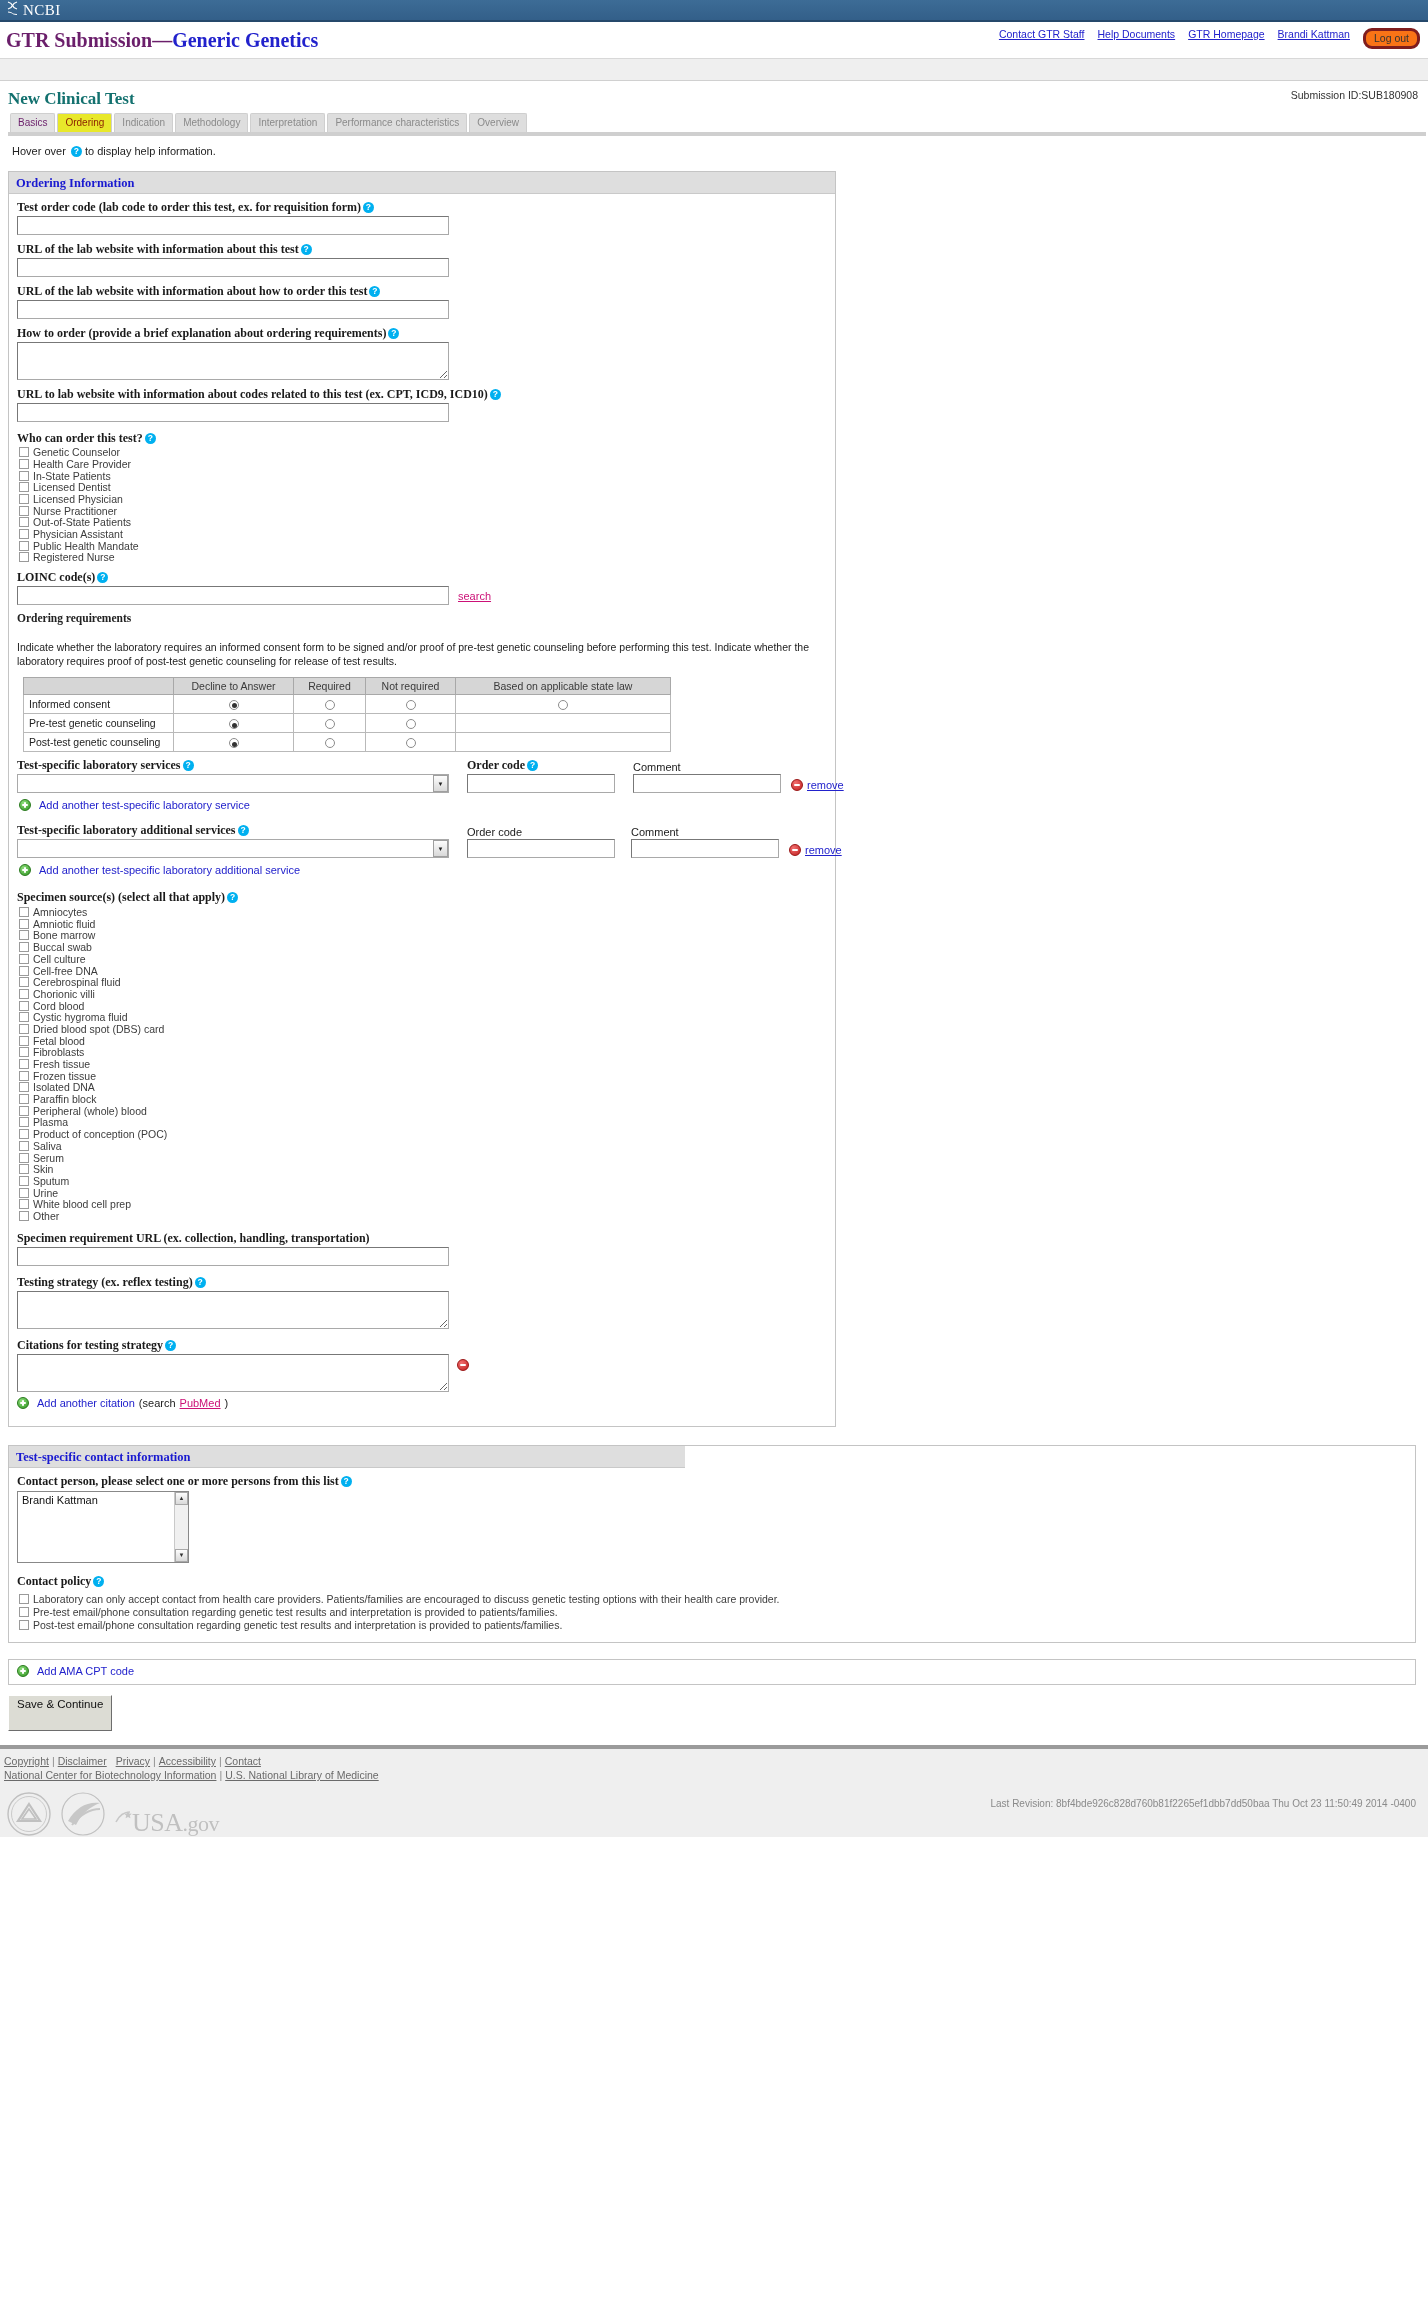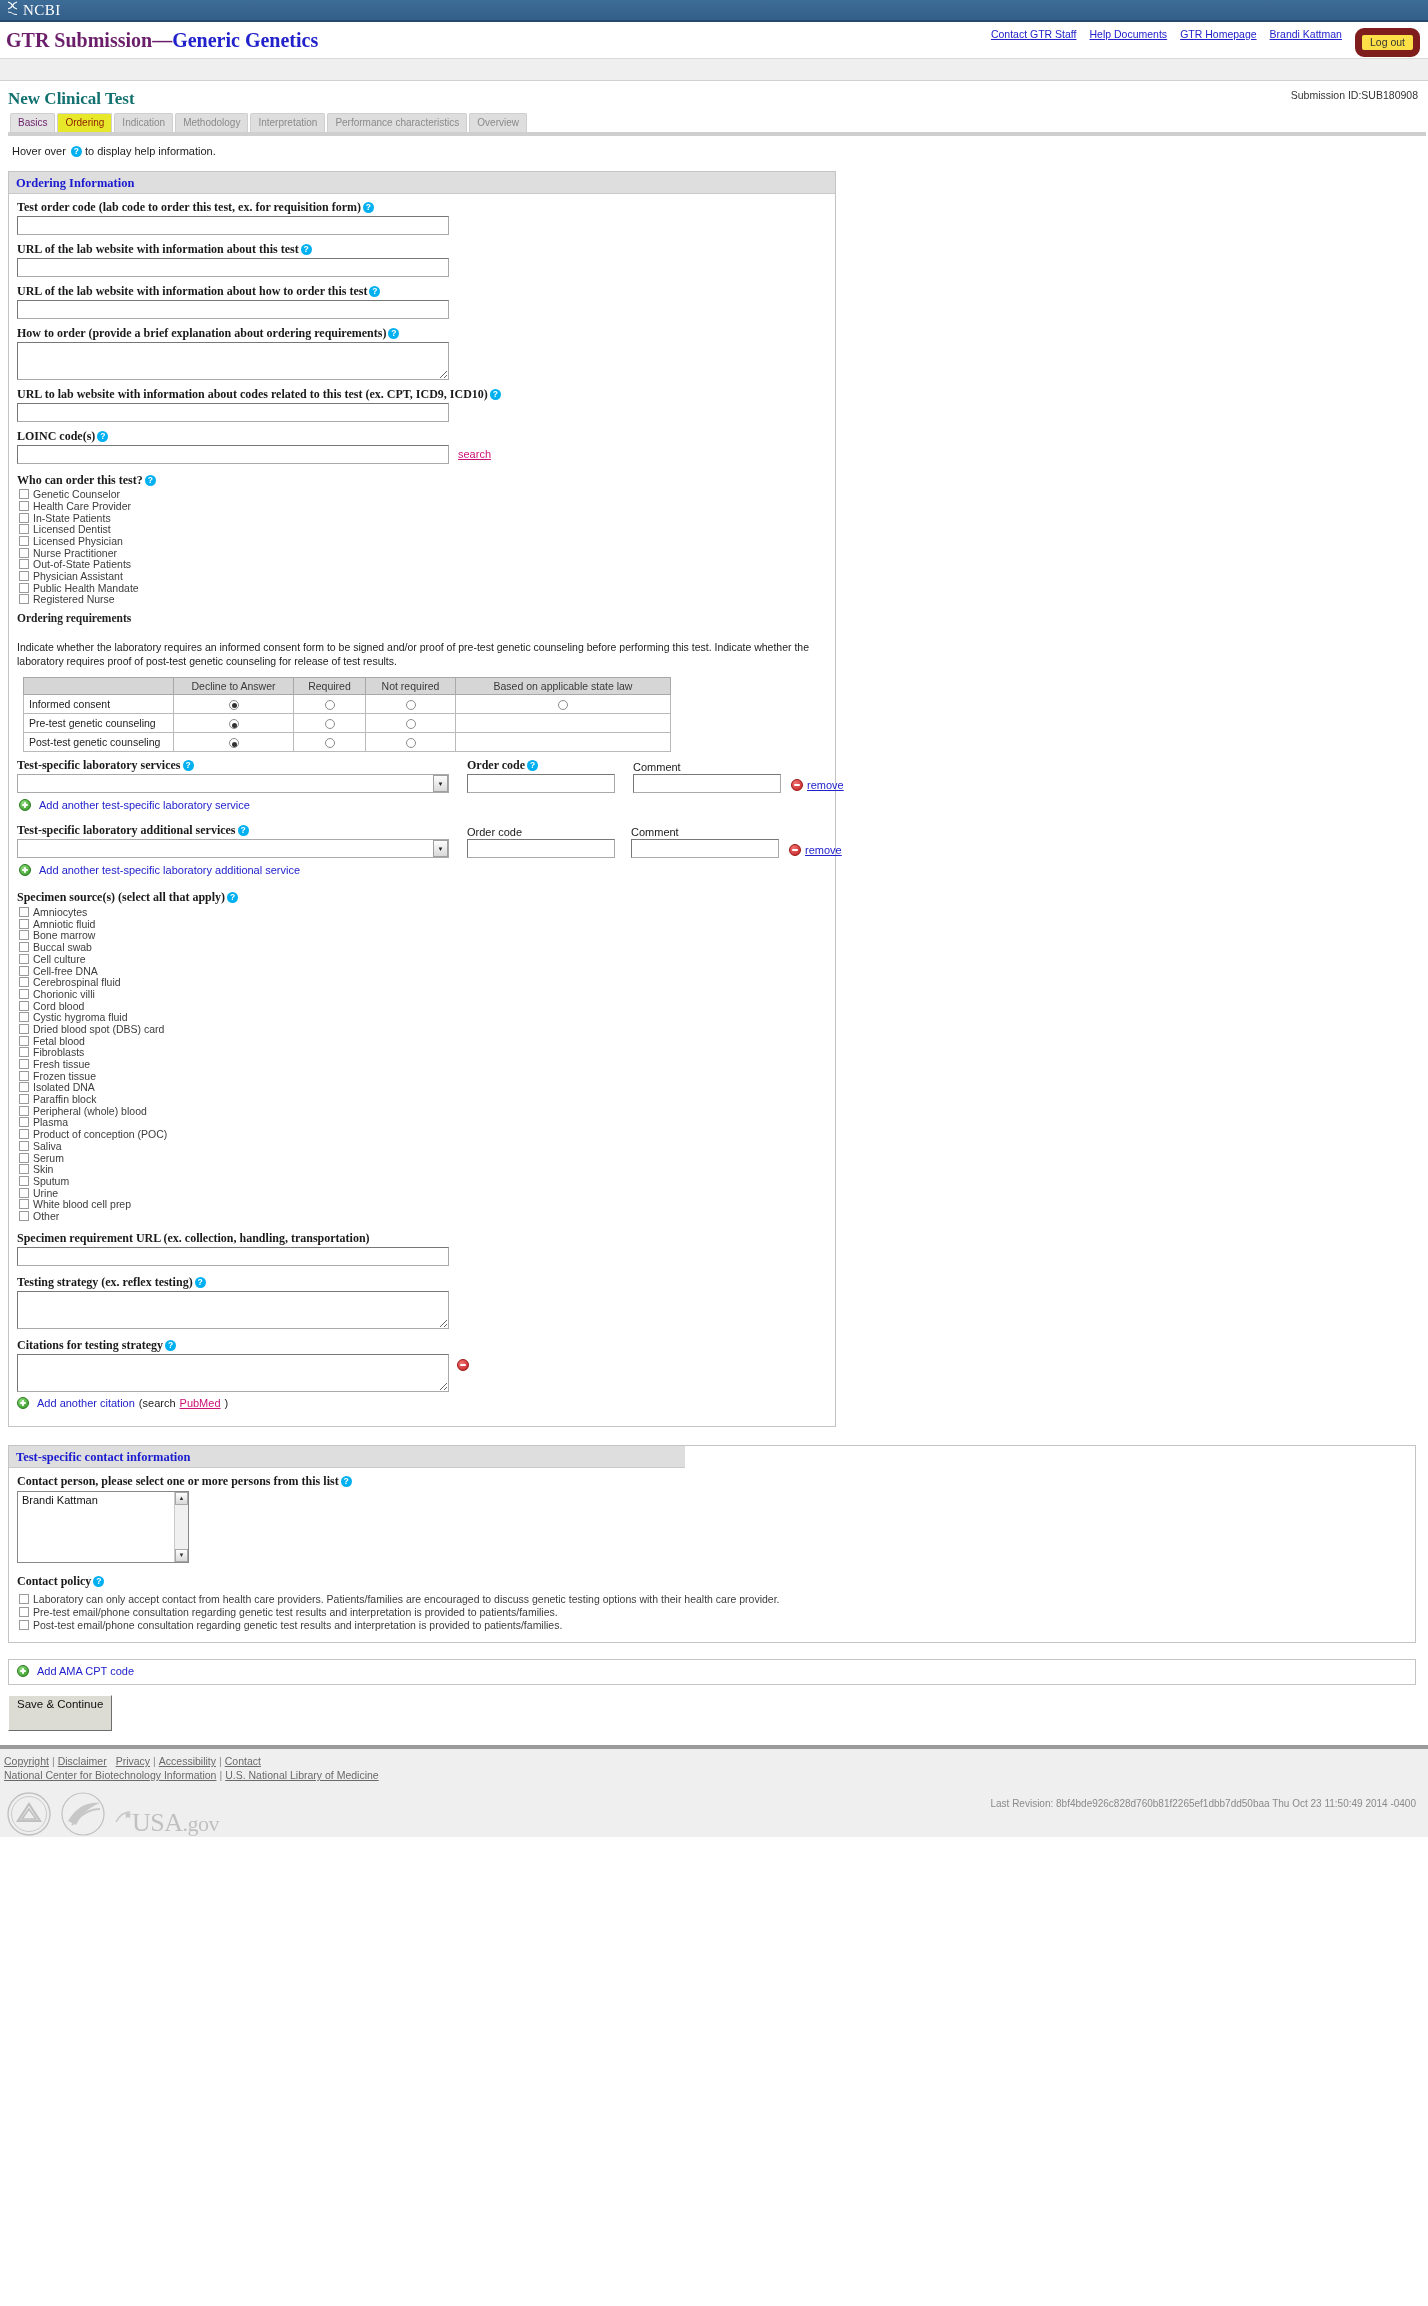--- a/index.html
+++ b/index.html
@@ -55,23 +55,23 @@
     top: 6px;
     display: flex; align-items: flex-start; gap: 13px;
     font-size: 10.5px;
   }
   .gtr-links a {
     color: #2222cc;
     text-decoration: underline;
     white-space: nowrap;
   }
   .logout-btn {
-    border: 7px solid #7f1d1d;
+    border: 3px solid #7f1d1d;
     border-radius: 9px;
-    background: #fde047;
+    background: #f97316;
     padding: 1px 8px 2px 8px;
     color: #333 !important;
     text-decoration: none !important;
     font-size: 10.5px;
   }
 
   .header-spacer {
     height: 22px;
     background: #efefef;
     border-bottom: 1px solid #d0d0d0;
@@ -479,71 +479,71 @@
     <div class="field">
       <label class="field-label"><span>How to order (provide a brief explanation about ordering requirements)</span><span class="help-icon">?</span></label>
       <textarea class="ta" style=""></textarea>
     </div>
 
     <div class="field">
       <label class="field-label"><span>URL to lab website with information about codes related to this test (ex. CPT, ICD9, ICD10)</span><span class="help-icon">?</span></label>
       <input class="txt" type="text" value="" style="">
     </div>
 
+    <div class="field" style="margin-top:9px;">
+      <label class="field-label"><span>Who can order this test?</span><span class="help-icon">?</span></label>
+      <div class="cb-list">
+        <div class="cb-row">
+            <span class="cb"></span>
+            <span class="cb-label">Genetic Counselor</span>
+          </div>
+        <div class="cb-row">
+            <span class="cb"></span>
+            <span class="cb-label">Health Care Provider</span>
+          </div>
+        <div class="cb-row">
+            <span class="cb"></span>
+            <span class="cb-label">In-State Patients</span>
+          </div>
+        <div class="cb-row">
+            <span class="cb"></span>
+            <span class="cb-label">Licensed Dentist</span>
+          </div>
+        <div class="cb-row">
+            <span class="cb"></span>
+            <span class="cb-label">Licensed Physician</span>
+          </div>
+        <div class="cb-row">
+            <span class="cb"></span>
+            <span class="cb-label">Nurse Practitioner</span>
+          </div>
+        <div class="cb-row">
+            <span class="cb"></span>
+            <span class="cb-label">Out-of-State Patients</span>
+          </div>
+        <div class="cb-row">
+            <span class="cb"></span>
+            <span class="cb-label">Physician Assistant</span>
+          </div>
+        <div class="cb-row">
+            <span class="cb"></span>
+            <span class="cb-label">Public Health Mandate</span>
+          </div>
+        <div class="cb-row">
+            <span class="cb"></span>
+            <span class="cb-label">Registered Nurse</span>
+          </div>
+      </div>
+    </div>
+
     <div class="field">
       <label class="field-label"><span>LOINC code(s)</span><span class="help-icon">?</span></label>
       <div style="display:flex;align-items:center;gap:9px;">
         <input class="txt" type="text" value="" style="">
         <a href="#" class="inline-link">search</a>
-      </div>
-    </div>
-
-    <div class="field" style="margin-top:9px;">
-      <label class="field-label"><span>Who can order this test?</span><span class="help-icon">?</span></label>
-      <div class="cb-list">
-        <div class="cb-row">
-            <span class="cb"></span>
-            <span class="cb-label">Genetic Counselor</span>
-          </div>
-        <div class="cb-row">
-            <span class="cb"></span>
-            <span class="cb-label">Health Care Provider</span>
-          </div>
-        <div class="cb-row">
-            <span class="cb"></span>
-            <span class="cb-label">In-State Patients</span>
-          </div>
-        <div class="cb-row">
-            <span class="cb"></span>
-            <span class="cb-label">Licensed Dentist</span>
-          </div>
-        <div class="cb-row">
-            <span class="cb"></span>
-            <span class="cb-label">Licensed Physician</span>
-          </div>
-        <div class="cb-row">
-            <span class="cb"></span>
-            <span class="cb-label">Nurse Practitioner</span>
-          </div>
-        <div class="cb-row">
-            <span class="cb"></span>
-            <span class="cb-label">Out-of-State Patients</span>
-          </div>
-        <div class="cb-row">
-            <span class="cb"></span>
-            <span class="cb-label">Physician Assistant</span>
-          </div>
-        <div class="cb-row">
-            <span class="cb"></span>
-            <span class="cb-label">Public Health Mandate</span>
-          </div>
-        <div class="cb-row">
-            <span class="cb"></span>
-            <span class="cb-label">Registered Nurse</span>
-          </div>
       </div>
     </div>
 
     <div class="sub-head">Ordering requirements</div>
     <div class="sub-desc">Indicate whether the laboratory requires an informed consent form to be signed and/or proof of pre-test genetic counseling before performing this test. Indicate whether the laboratory requires proof of post-test genetic counseling for release of test results.</div>
 
     <table class="req-table">
       <thead>
         <tr>
           <th style="width:150px;"></th>

